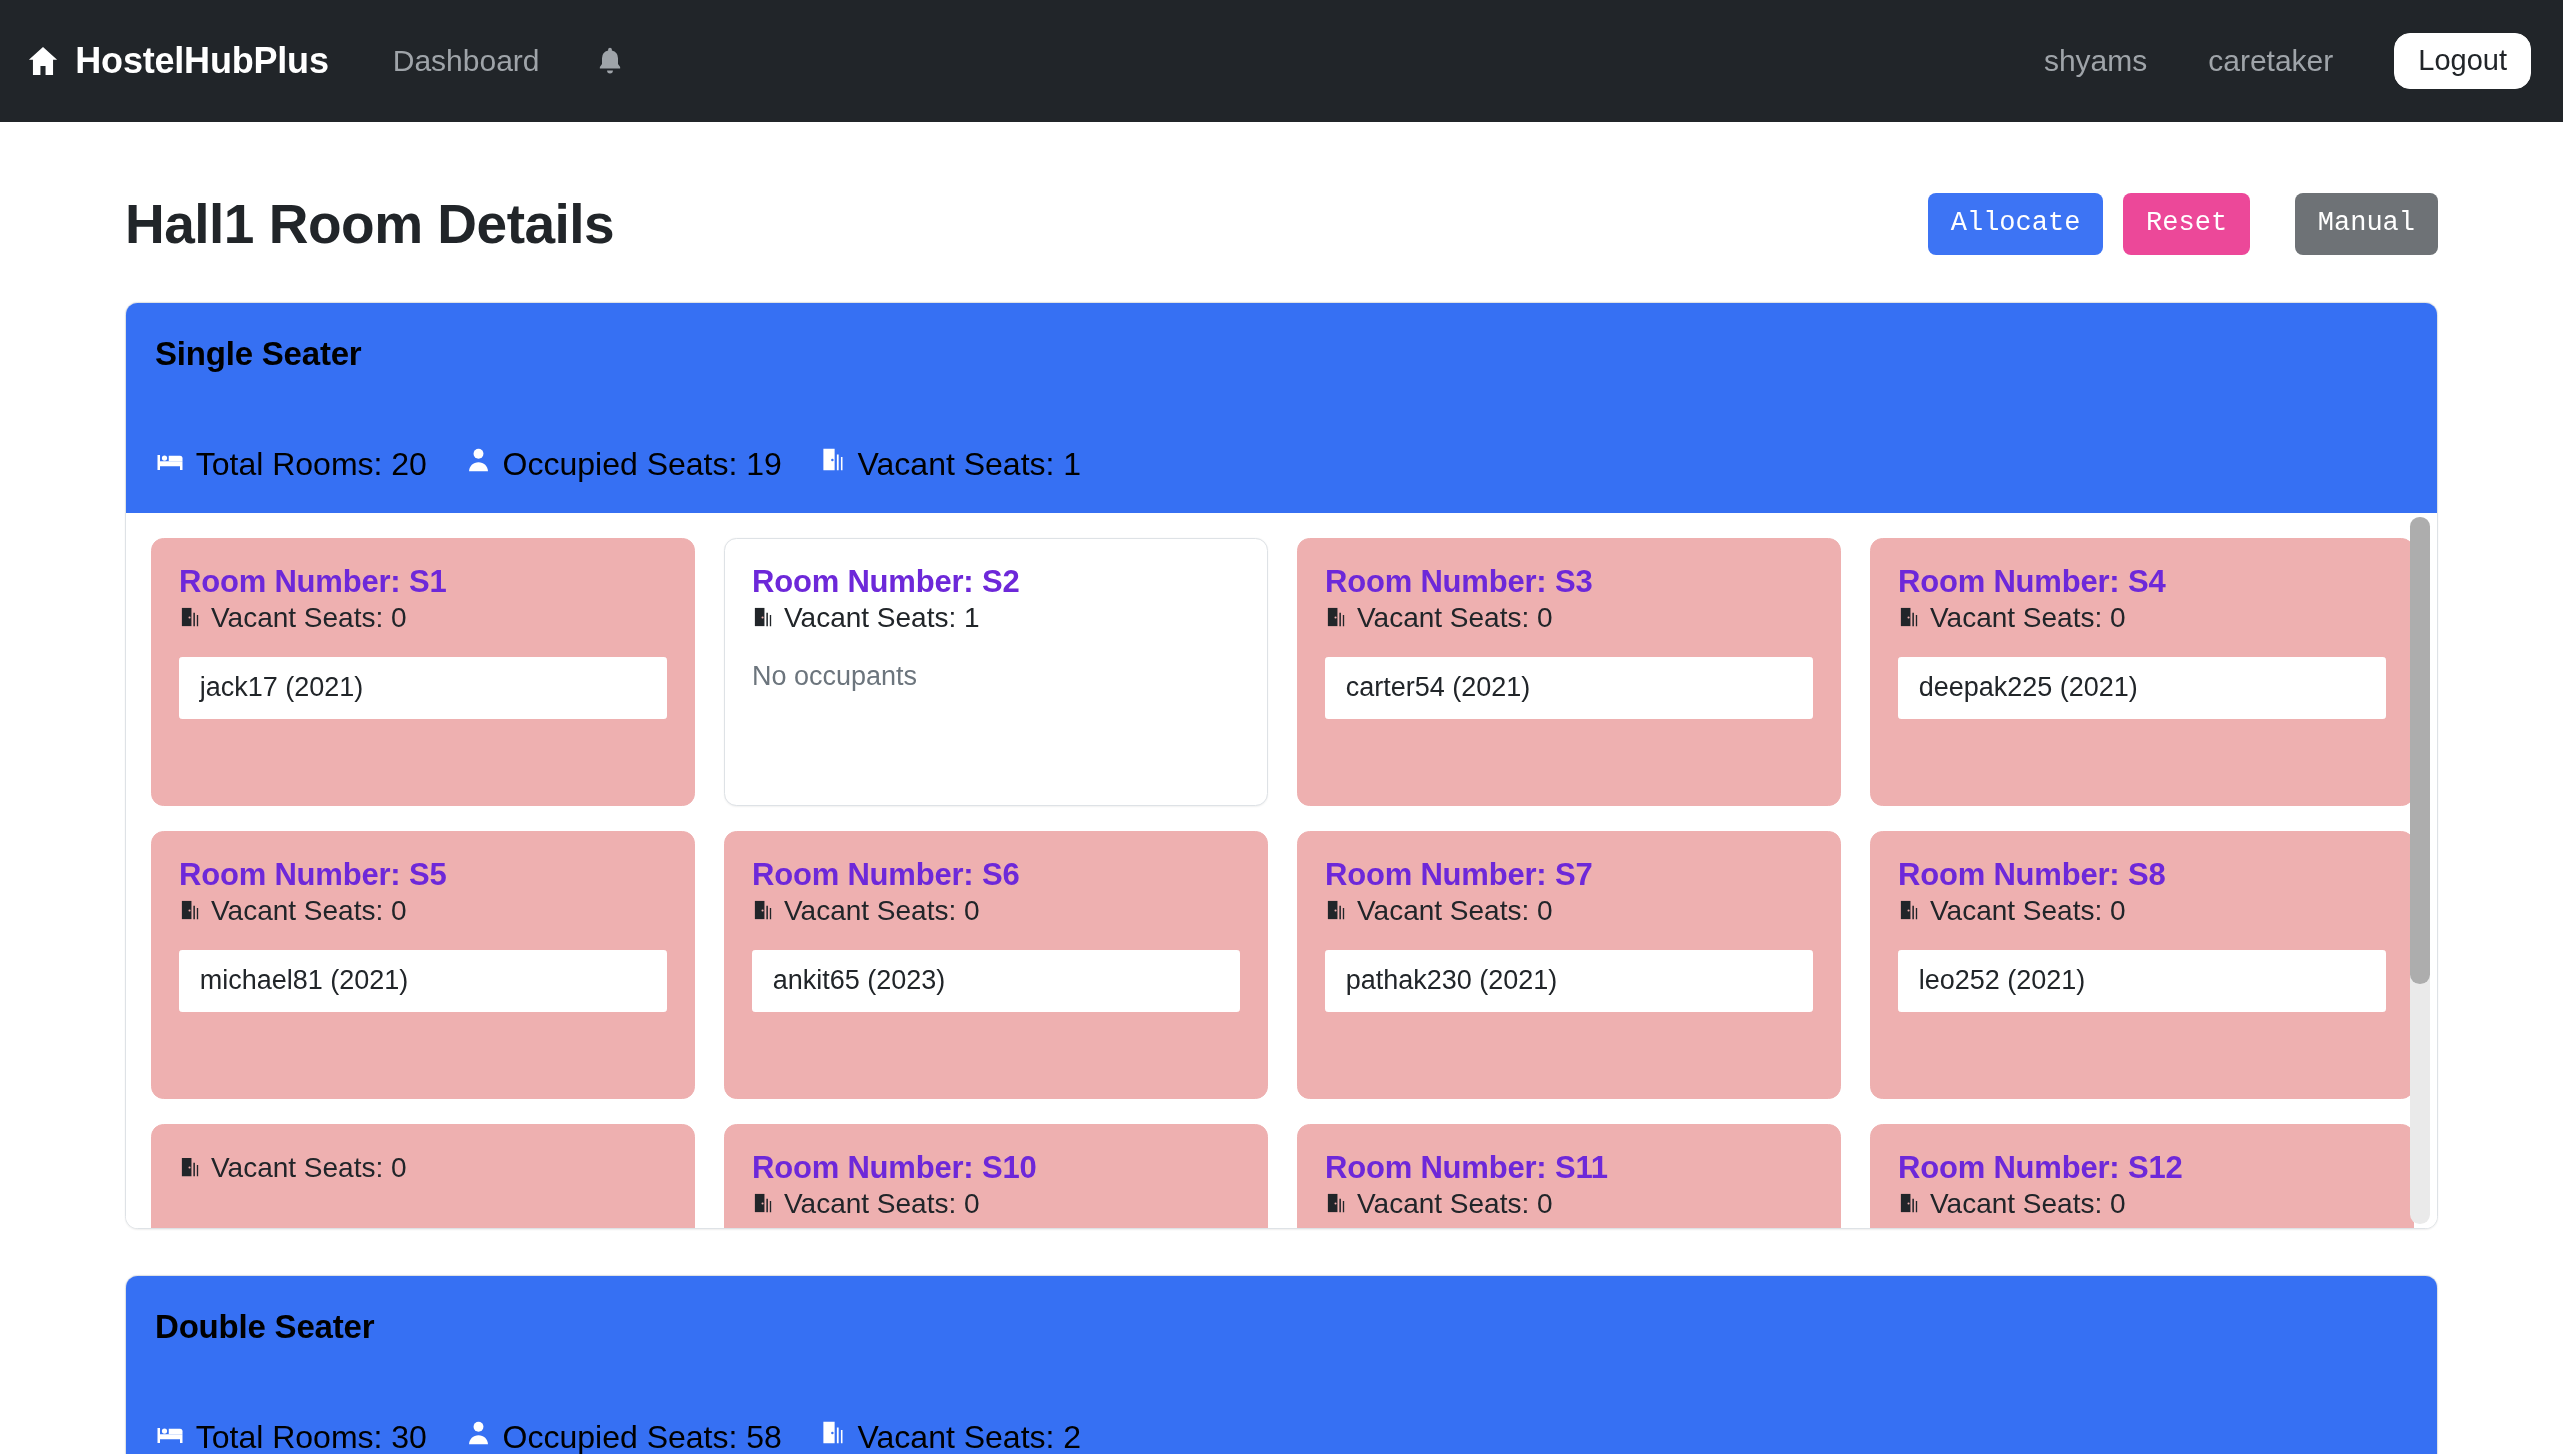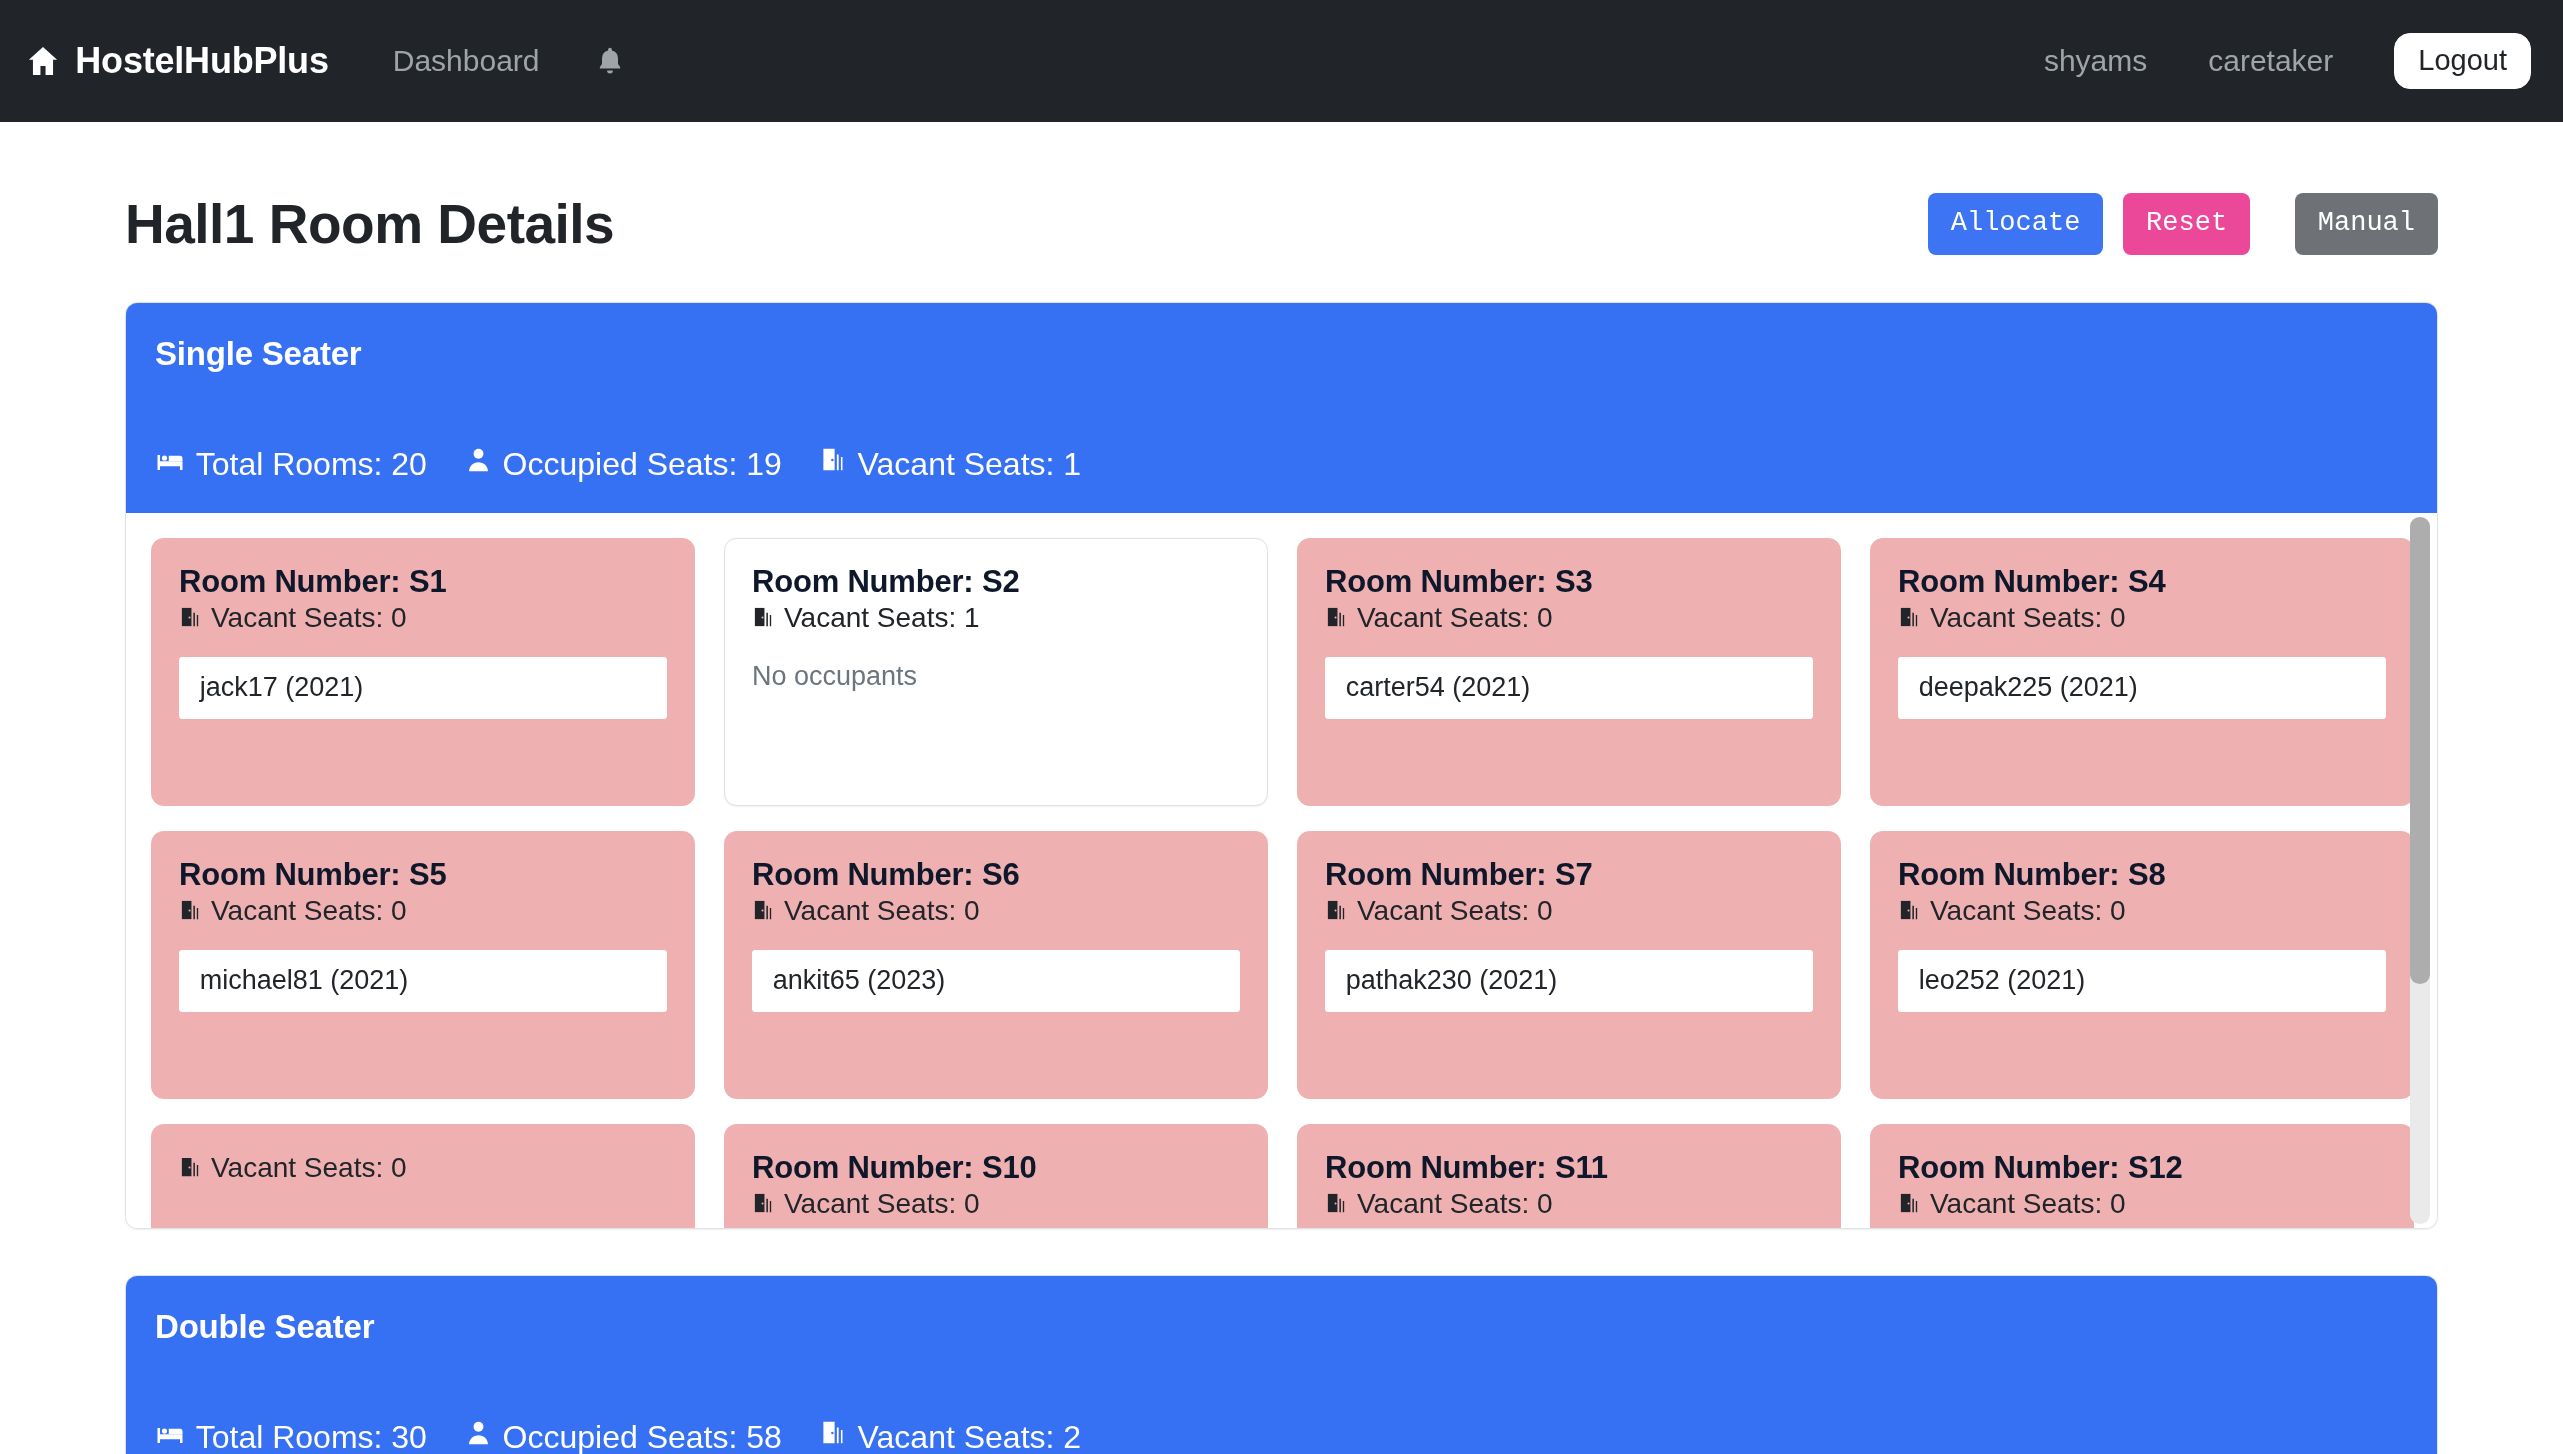--- a/index.html
+++ b/index.html
@@ -71,21 +71,21 @@
   .section {
     margin-top: 46px;
     border-radius: 12.5px;
     border: 0.9px solid #dee2e6;
     background: #ffffff;
     overflow: hidden;
     box-shadow: 0 0.9px 1.8px rgba(0,0,0,.07);
   }
   .section-header {
     background: #3670f3;
-    color: #ffffff;
+    color: #000000;
     padding: 32px 29px 30px 29px;
   }
   .section-title { font-size: 33px; font-weight: 700; letter-spacing: -0.2px; }
   .section-stats {
     margin-top: 32px;
     display: flex; align-items: center; gap: 38px;
     font-size: 32px;
   }
   .stat { display: flex; align-items: center; gap: 10.7px; white-space: nowrap; margin-top: 40px; }
 
@@ -109,21 +109,21 @@
   .room-card.occupied {
     background: #eeb0b0;
     border: 0.9px solid #eeb0b0;
   }
   .room-card.vacant {
     background: #ffffff;
     border: 0.9px solid #dee2e6;
     box-shadow: 0 0.9px 1.8px rgba(0,0,0,.06);
   }
   .room-title {
-    font-size: 31px; font-weight: 700; color: #0f172a;
+    font-size: 31px; font-weight: 700; color: #6d28d9;
     letter-spacing: -0.2px;
   }
   .room-vacancy {
     margin-top: 2px;
     font-size: 28px; color: #212529;
     display: flex; align-items: center; gap: 9px;
   }
   .occupant-box {
     margin-top: 23px;
     background: #ffffff;

